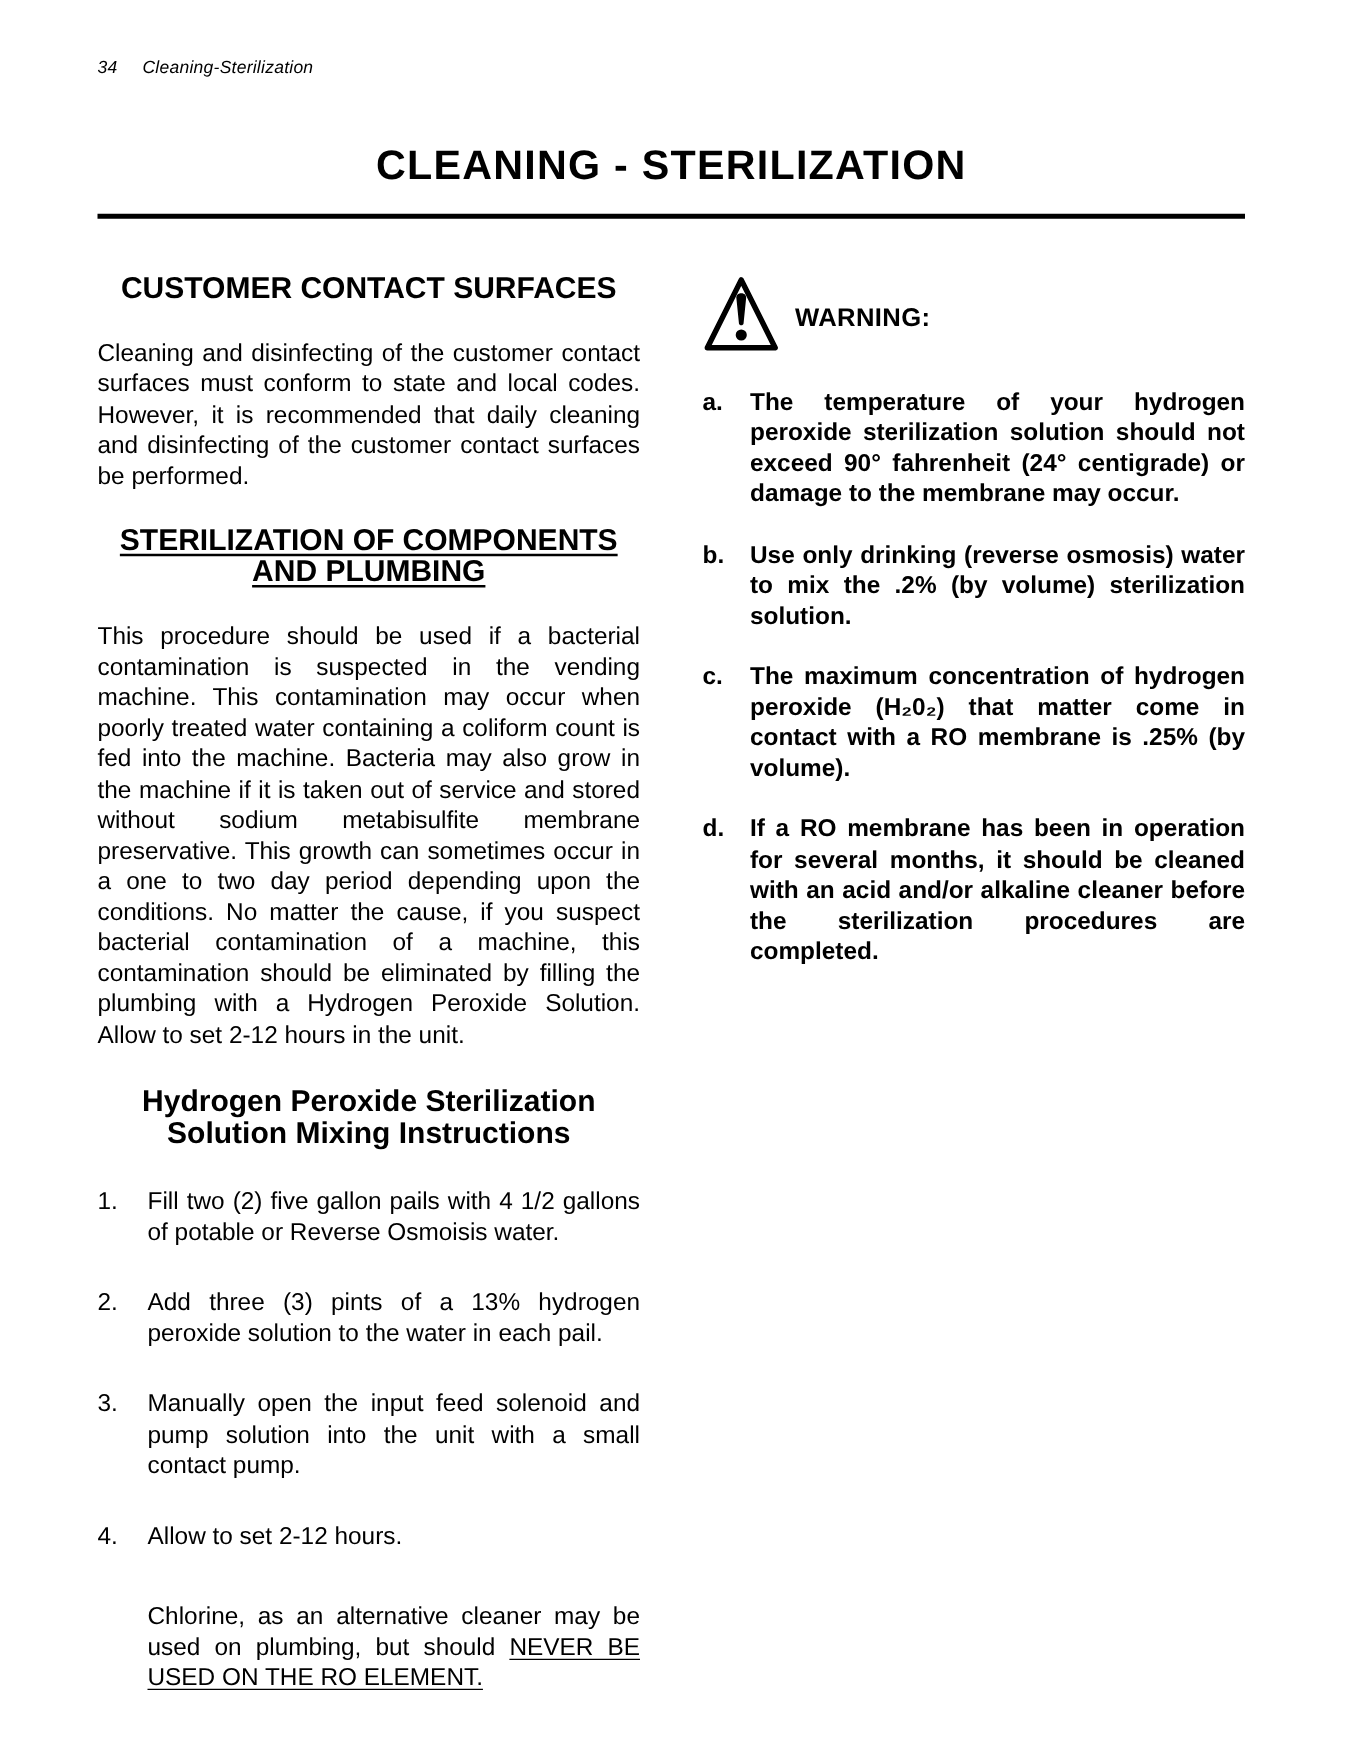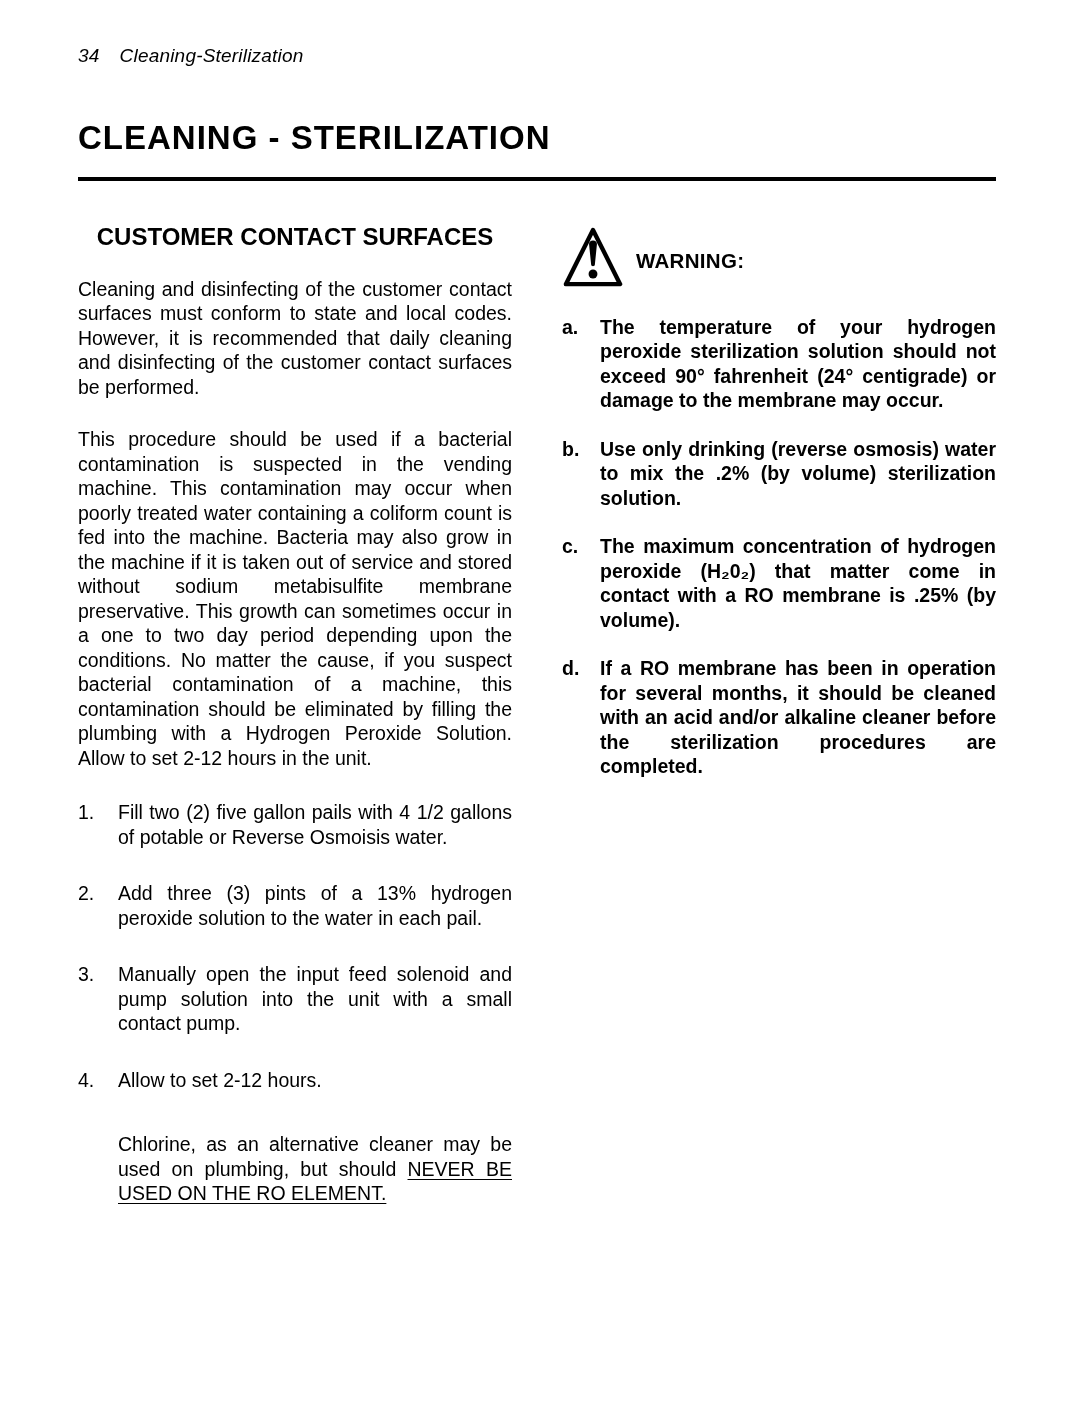--- a/index.html
+++ b/index.html
@@ -9,27 +9,28 @@
     margin:0 auto;
     background:#ffffff;
     color:#000;
     font-family:"Liberation Sans","DejaVu Sans",sans-serif;
     box-sizing:border-box;
     padding:45px 92px 0 78px;
     overflow:hidden;
   }
   .running-header{
     font-style:italic;
-    font-size:19px;
+    font-size:14px;
     letter-spacing:.2px;
     display:flex;
     gap:20px;
   }
   .doc-title{
     margin:52px 0 0 0;
+    text-align:center;
     font-size:33px;
     font-weight:bold;
     letter-spacing:1px;
   }
   .title-rule{
     margin-top:20px;
     height:4px;
     background:#000;
   }
   .columns{
@@ -79,24 +80,26 @@
   <div class="title-rule"></div>
 
   <div class="columns">
 
     <div class="col body-text">
 
       <h2 class="col-heading">CUSTOMER CONTACT SURFACES</h2>
 
       <p class="para just">Cleaning and disinfecting of the customer contact surfaces must conform to state and local codes. However, it is recommended that daily cleaning and disinfecting of the customer contact surfaces be performed.</p>
 
+      <h2 class="col-heading underlined">STERILIZATION OF COMPONENTS AND PLUMBING</h2>
 
 
       <p class="para just" style="margin-bottom:30px">This procedure should be used if a bacterial contamination is suspected in the vending machine. This contamination may occur when poorly treated water containing a coliform count is fed into the machine. Bacteria may also grow in the machine if it is taken out of service and stored without sodium metabisulfite membrane preservative. This growth can sometimes occur in a one to two day period depending upon the conditions. No matter the cause, if you suspect bacterial contamination of a machine, this contamination should be eliminated by filling the plumbing with a Hydrogen Peroxide Solution. Allow to set 2-12 hours in the unit.</p>
 
+      <h2 class="col-heading" style="margin-bottom:30px">Hydrogen Peroxide Sterilization Solution Mixing Instructions</h2>
 
       <div class="step">
         <span class="marker">1.</span>
         <span class="body just">Fill two (2) five gallon pails with 4 1/2 gallons of potable or Reverse Osmoisis water.</span>
       </div>
       <div class="step">
         <span class="marker">2.</span>
         <span class="body just">Add three (3) pints of a 13% hydrogen peroxide solution to the water in each pail.</span>
       </div>
       <div class="step">

